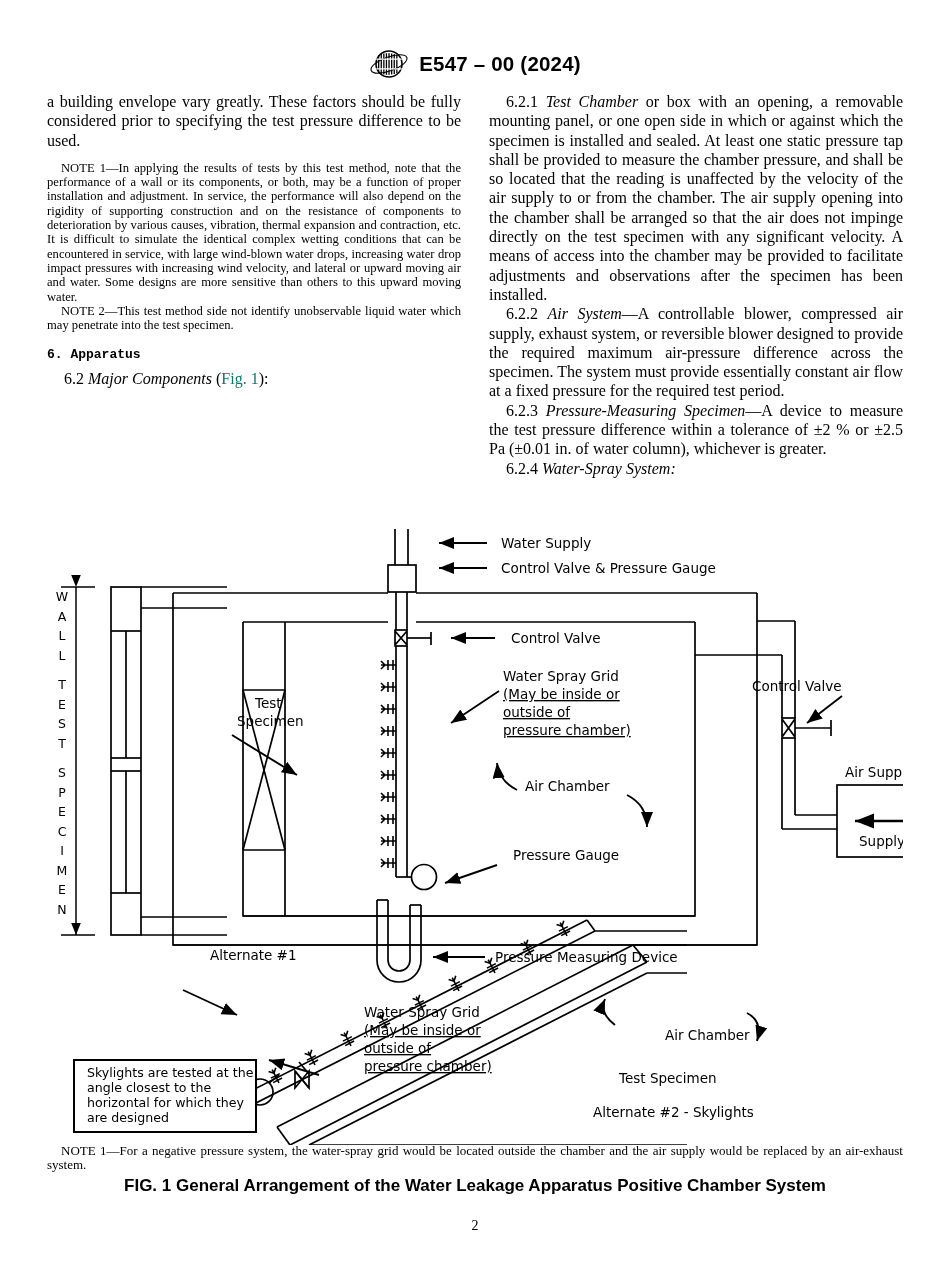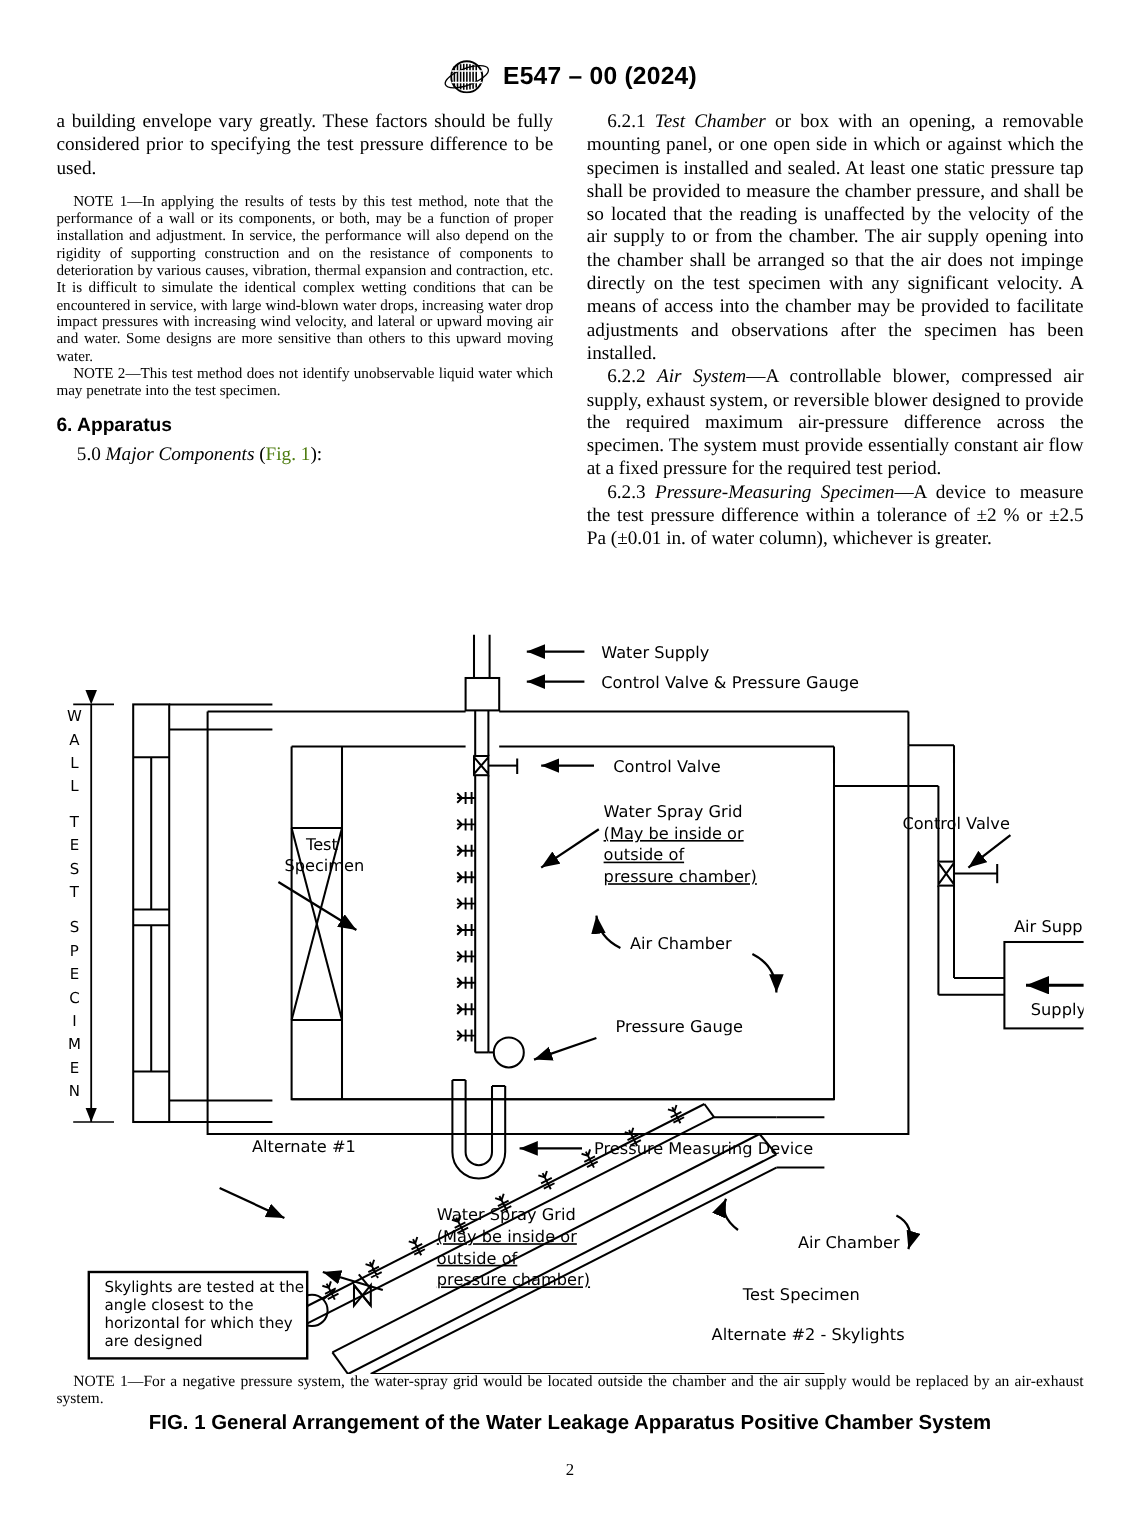--- a/index.html
+++ b/index.html
@@ -37,25 +37,25 @@
   }
   .body-p.first{text-indent:0;}
   .note{
     font-size:12.6px;line-height:14.3px;text-align:justify;
     text-indent:14px;
   }
   .note .nl{font-variant:small-caps;font-size:12.6px;}
   .gap10{height:11px;}
   .gap4{height:4px;}
   .sec-head{
-    font-family:Liberation Sans, sans-serif;
-    font-weight:bold;font-size:16px;line-height:20px;margin-top:2px;
+    font-family:Liberation Mono, monospace;
+    font-weight:bold;font-size:13px;line-height:20px;margin-top:2px;
   }
   .it{font-style:italic;}
-  .red{color:#4d7c0f;}
+  .red{color:#0f766e;}
   .nowrap{white-space:nowrap;}
 
   
   .figure{position:absolute;top:505px;left:47px;width:856px;height:640px;}
   .fig-svg{display:block;}
 
   
   .fig-note{
     position:absolute;top:1144px;left:47px;width:856px;
     font-size:13px;line-height:14.4px;text-align:justify;text-indent:14px;
@@ -98,39 +98,40 @@
 
   <div class="columns">
 
     <div class="col">
       <p class="body-p first">a building envelope vary greatly. These factors should be fully considered prior to specifying the test pressure difference to be used.</p>
 
       <div class="gap10"></div>
 
       <p class="note"><span class="nl">NOTE 1</span><span>—In applying the results of tests by this test method, note that the performance of a wall or its components, or both, may be a function of proper installation and adjustment. In service, the performance will also depend on the rigidity of supporting construction and on the resistance of components to deterioration by various causes, vibration, thermal expansion and contraction, etc. It is difficult to simulate the identical complex wetting conditions that can be encountered in service, with large wind-blown water drops, increasing water drop impact pressures with increasing wind velocity, and lateral or upward moving air and water. Some designs are more sensitive than others to this upward moving water.</span></p>
 
-      <p class="note"><span class="nl">NOTE 2</span><span>—This test method does not identify unobservable liquid water which may penetrate into the test specimen.</span></p>
+      <p class="note"><span class="nl">NOTE 2</span><span>—This test method side not identify unobservable liquid water which may penetrate into the test specimen.</span></p>
 
       <div class="gap10"></div>
 
       <p class="sec-head">6.  Apparatus</p>
 
       <div class="gap4"></div>
 
 
-      <p class="body-p"><span>5.0 </span><span class="it">Major Components</span><span> (</span><span class="red">Fig. 1</span><span>):</span></p>
+      <p class="body-p"><span>6.2 </span><span class="it">Major Components</span><span> (</span><span class="red">Fig. 1</span><span>):</span></p>
     </div>
 
     <div class="col">
       <p class="body-p"><span>6.2.1 </span><span class="it">Test Chamber</span><span> or box with an opening, a removable mounting panel, or one open side in which or against which the specimen is installed and sealed. At least one static pressure tap shall be provided to measure the chamber pressure, and shall be so located that the reading is unaffected by the velocity of the air supply to or from the chamber. The air supply opening into the chamber shall be arranged so that the air does not impinge directly on the test specimen with any significant velocity. A means of access into the chamber may be provided to facilitate adjustments and observations after the specimen has been installed.</span></p>
 
       <p class="body-p"><span>6.2.2 </span><span class="it">Air System</span><span>—A controllable blower, compressed air supply, exhaust system, or reversible blower designed to provide the required maximum air-pressure difference across the specimen. The system must provide essentially constant air flow at a fixed pressure for the required test period.</span></p>
 
       <p class="body-p"><span>6.2.3 </span><span class="it">Pressure-Measuring Specimen</span><span>—A device to measure the test pressure difference within a tolerance of </span><span class="nowrap">±2 %</span><span> or </span><span>±2.5 Pa (±0.01 in. of water column)</span><span>, whichever is greater.</span></p>
 
+      <p class="body-p"><span>6.2.4 </span><span class="it">Water-Spray System:</span></p>
     </div>
   </div>
 
   <div class="figure">
     <svg class="fig-svg" width="856" height="640" viewBox="0 0 856 640" xmlns="http://www.w3.org/2000/svg">
       <defs>
         <marker id="arw" markerWidth="9" markerHeight="9" refX="8" refY="3.2" orient="auto" markerUnits="strokeWidth">
           <path d="M0,0 L8,3.2 L0,6.4 z" fill="#000"></path>
         </marker>
         <g id="nozzle">

